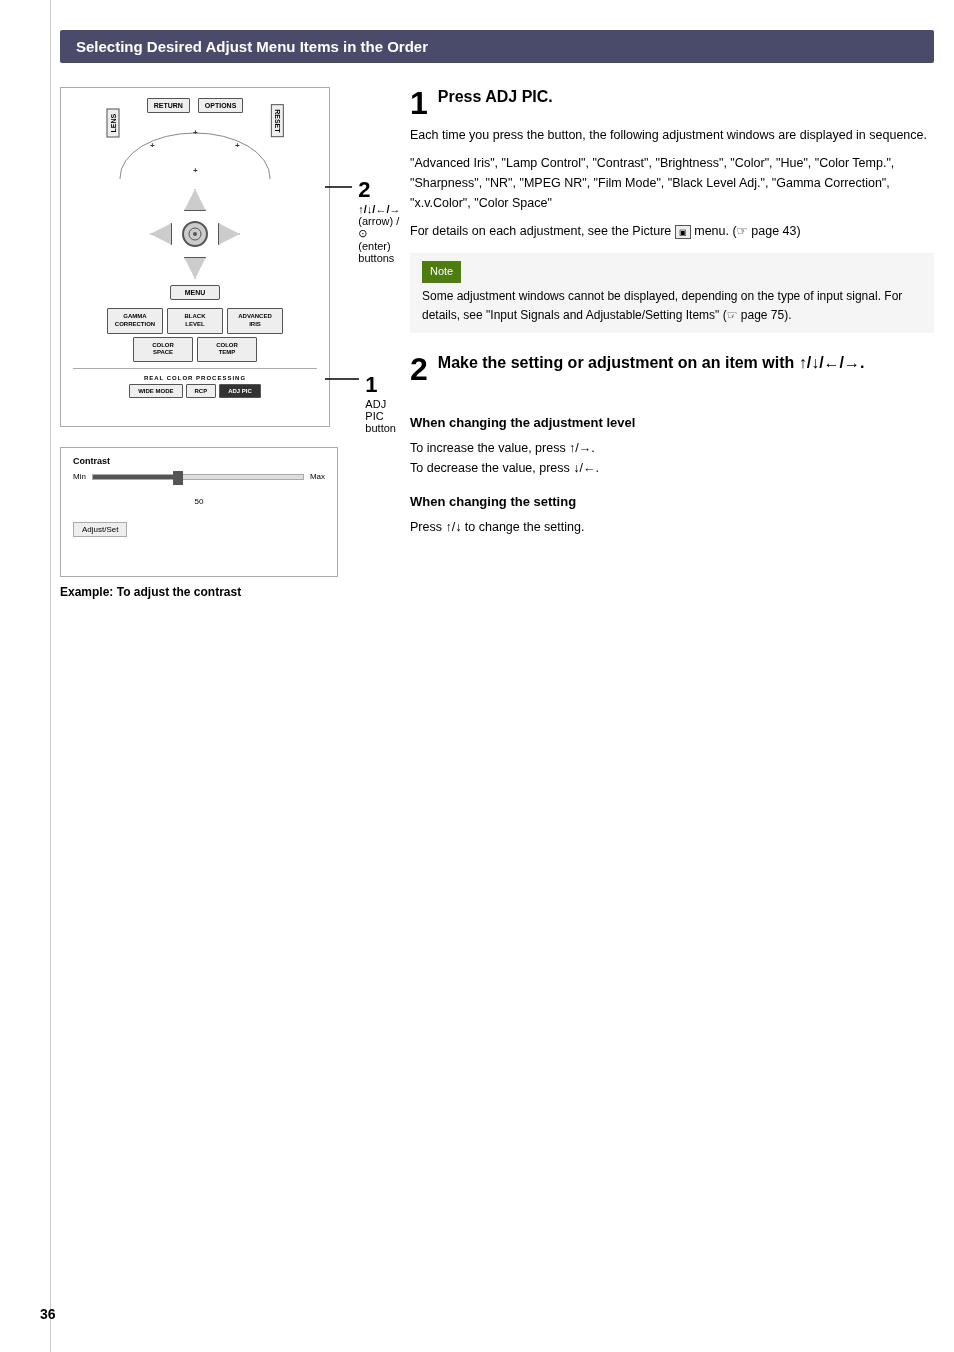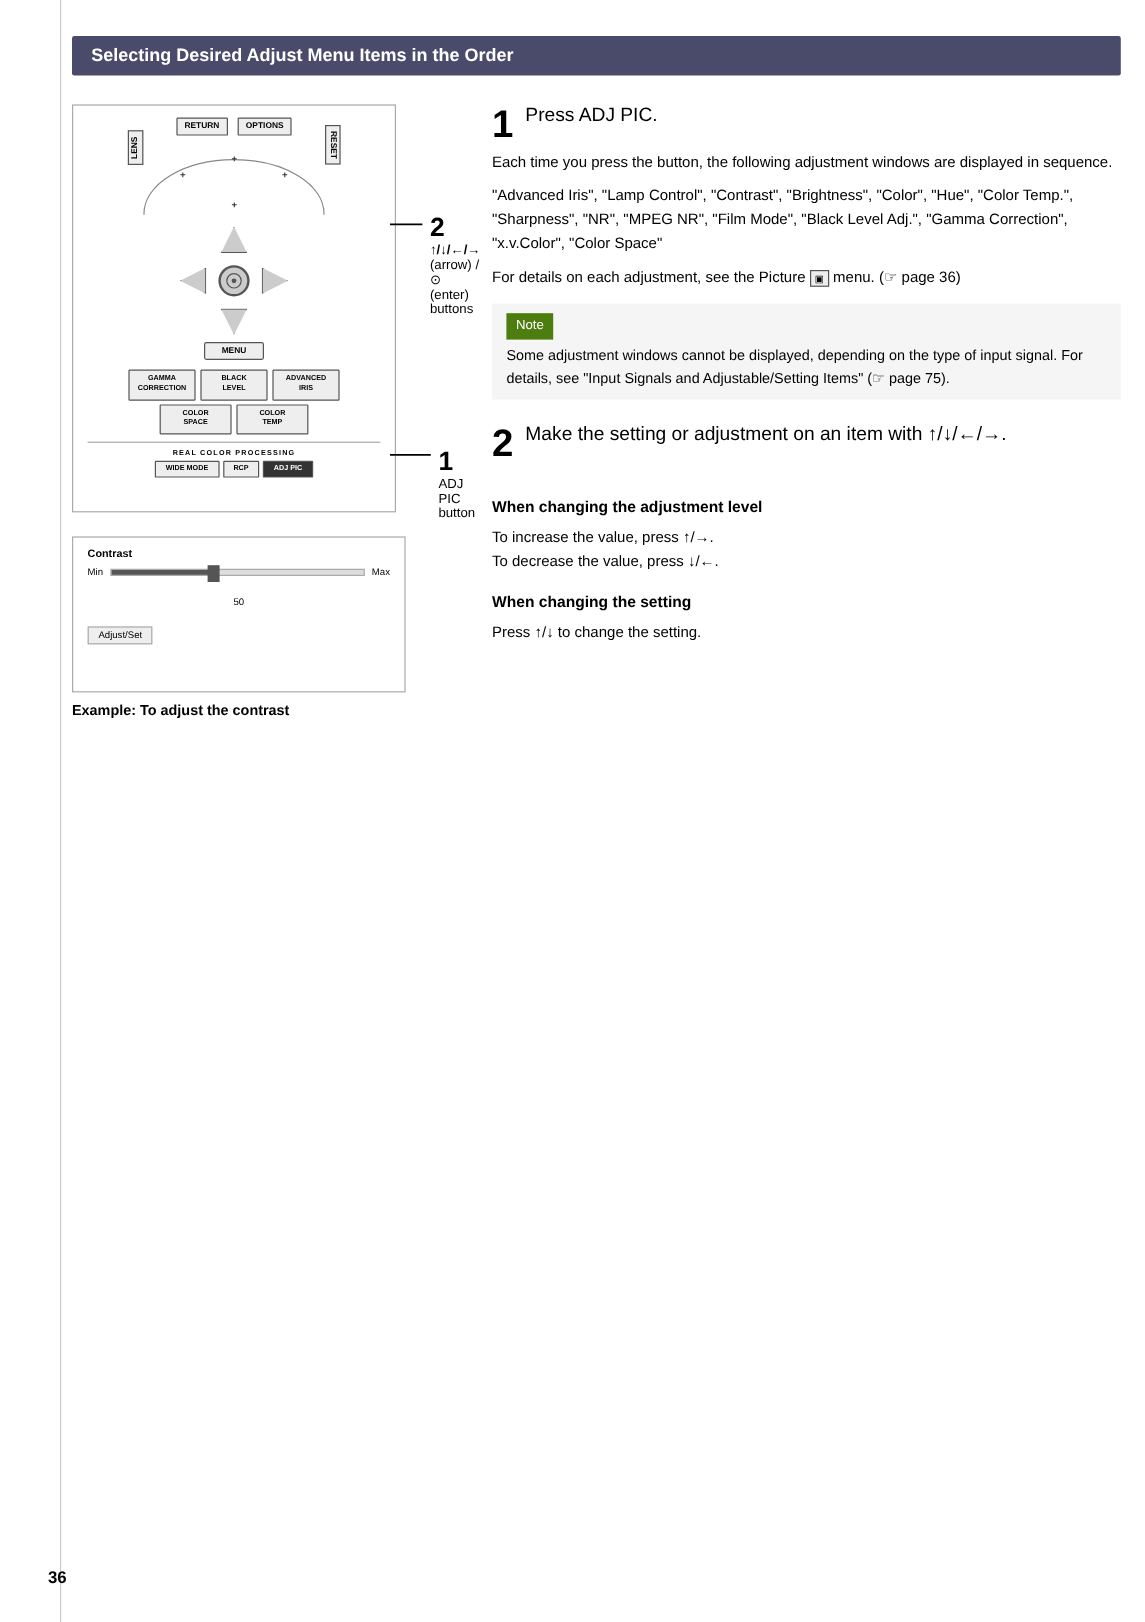--- a/index.html
+++ b/index.html
@@ -362,21 +362,21 @@
     .step-number {
       font-size: 32px;
       font-weight: bold;
       float: left;
       margin-right: 10px;
       line-height: 1;
     }
 
     .step-title {
       font-size: 16px;
-      font-weight: normal;
+      font-weight: bold;
       margin-bottom: 8px;
       line-height: 1.3;
     }
 
     .step-body {
       font-size: 12.5px;
       line-height: 1.6;
       clear: both;
     }
 
@@ -586,21 +586,21 @@
         <div class="step-header-row">
           <span class="step-number">1</span>
           <span class="step-title">Press ADJ PIC.</span>
         </div>
         <div class="step-body">
           <p style="margin-bottom:8px;">Each time you press the button, the following adjustment windows are displayed in sequence.</p>
           <p style="margin-bottom:8px;">"Advanced Iris", "Lamp Control", "Contrast", "Brightness", "Color", "Hue", "Color Temp.", "Sharpness", "NR", "MPEG NR", "Film Mode", "Black Level Adj.", "Gamma Correction", "x.v.Color", "Color Space"</p>
           <p>
             <span>For details on each adjustment, see the Picture</span>
             <span class="icon-picture">▣</span>
-            <span>menu. (☞ page 36)</span>
+            <span>menu. (☞ page 43)</span>
           </p>
         </div>
 
         <div class="note-box">
           <div class="note-title">Note</div>
           <p>Some adjustment windows cannot be displayed, depending on the type of input signal. For details, see "Input Signals and Adjustable/Setting Items" (☞ page 75).</p>
         </div>
       </div>
 
       <div class="step-block">

